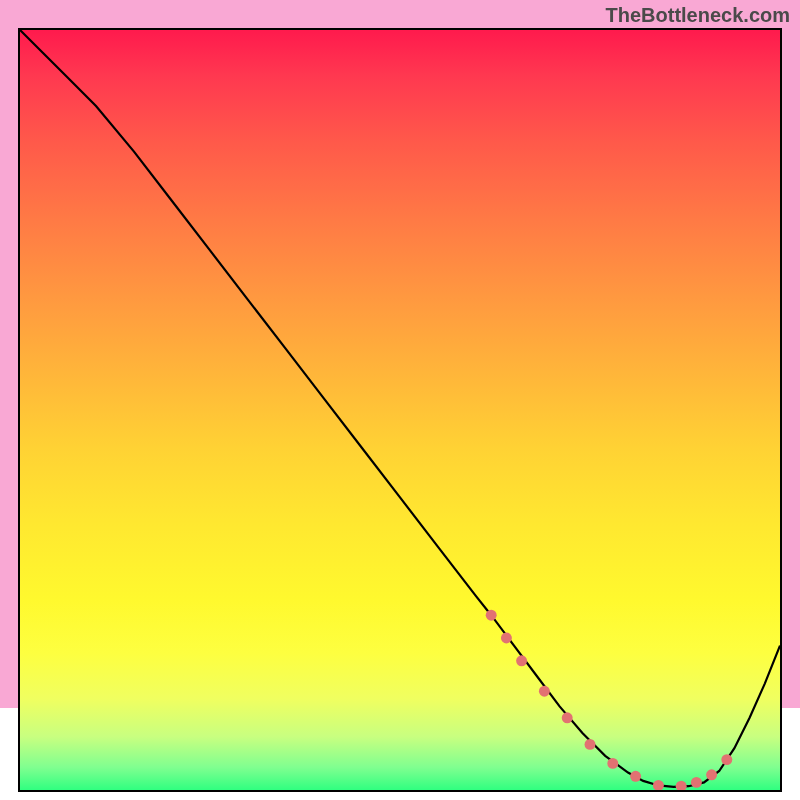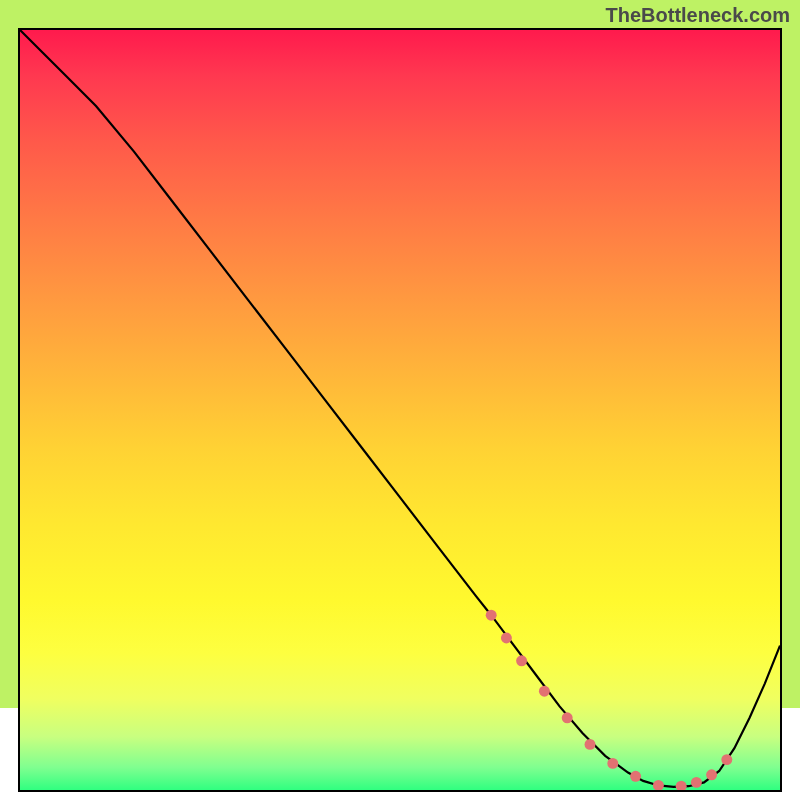--- a/index.html
+++ b/index.html
@@ -1,21 +1,21 @@
 <!DOCTYPE html>
 <html><head>
 <meta charset="utf-8">
 <style>
   * { margin: 0; padding: 0; box-sizing: border-box; }
   html, body { width: 800px; height: 800px; overflow: hidden; }
   .container {
     position: relative;
     width: 800px;
     height: 708px;
-    background: #bef264;
+    background: #f9a8d4;
   }
   .watermark {
     position: absolute;
     top: 4px;
     right: 10px;
     font-family: Arial, sans-serif;
     font-size: 20px;
     font-weight: bold;
     color: #4a4a4a;
     z-index: 10;

